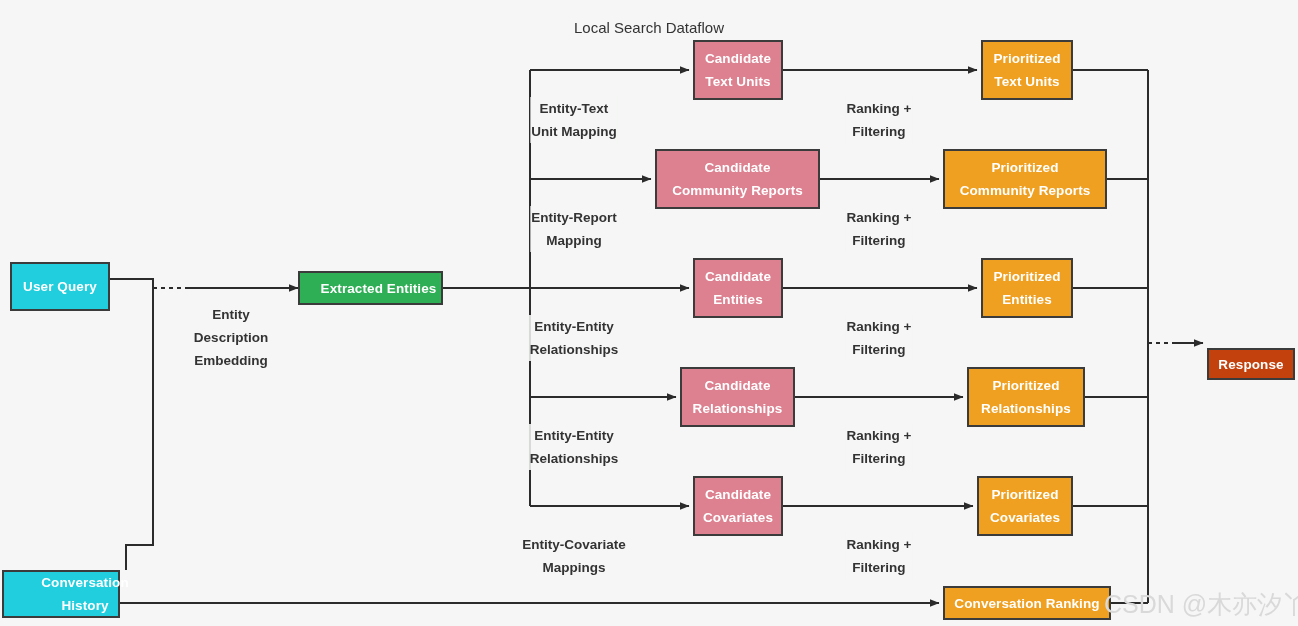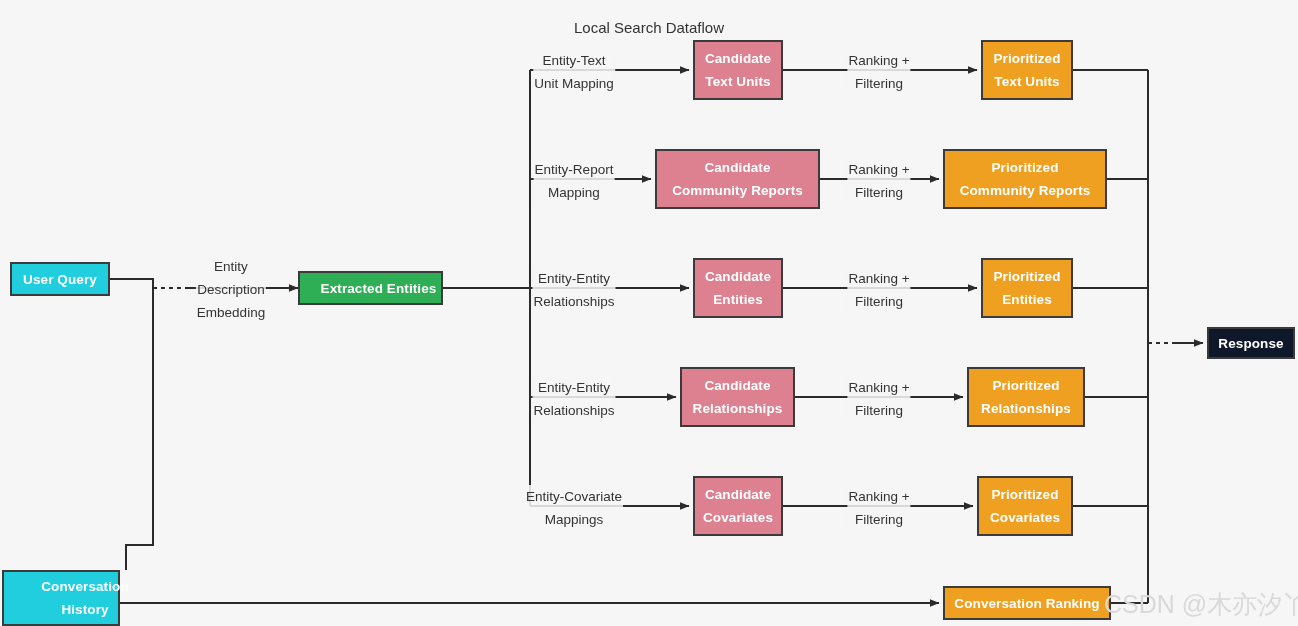--- a/index.html
+++ b/index.html
@@ -39,31 +39,32 @@
     font-size: 13.5px;
     line-height: 23px;
     text-align: center;
     letter-spacing: 0.1px;
   }
   .node span { display: block; white-space: nowrap; }
   .n-cyan   { background: #21cede; }
   .n-green  { background: #2eae55; padding-left: 16px; }
   .n-pink   { background: #dd8090; }
   .n-orange { background: #f0a020; }
-  .n-purple { background: #0f172a; }
+  .n-purple { background: #c2410c; margin-top: 21px; }
 
   .edge-label {
     position: absolute;
     font-size: 13.5px;
-    font-weight: normal;
+    font-weight: bold;
     color: #333333;
     line-height: 23px;
     text-align: center;
     white-space: nowrap;
     transform: translateX(-50%);
+    margin-top: 48px;
   }
   .edge-label span {
     display: block;
     background: rgba(245,246,245,0.86);
     padding: 0 1px;
   }
   #diagram-title {
     position: absolute;
     left: 0;
     top: 0;
@@ -182,29 +183,29 @@
   <div class="edge-label" style="left:879px; top:376px;">
     <span>Ranking +</span>
     <span>Filtering</span>
   </div>
 
   <div class="edge-label" style="left:879px; top:485px;">
     <span>Ranking +</span>
     <span>Filtering</span>
   </div>
 
-  <div class="node n-cyan" style="left:10px; top:262px; width:100px; height:34px;">
+  <div class="node n-cyan" style="left:10px; top:262px; width:100px; height:49px;">
     <span>User Query</span>
   </div>
 
   <div class="node n-green" style="left:298px; top:271px; width:145px; height:34px;">
     <span>Extracted Entities</span>
   </div>
 
-  <div class="node n-cyan" style="left:2px; top:570px; width:118px; height:56px;padding-left:48px;">
+  <div class="node n-cyan" style="left:2px; top:570px; width:118px; height:48px;padding-left:48px;">
     <span>Conversation</span>
     <span>History</span>
   </div>
 
   <div class="node n-pink" style="left:693px; top:40px; width:90px; height:60px;">
     <span>Candidate</span>
     <span>Text Units</span>
   </div>
 
   <div class="node n-pink" style="left:655px; top:149px; width:165px; height:60px;">

